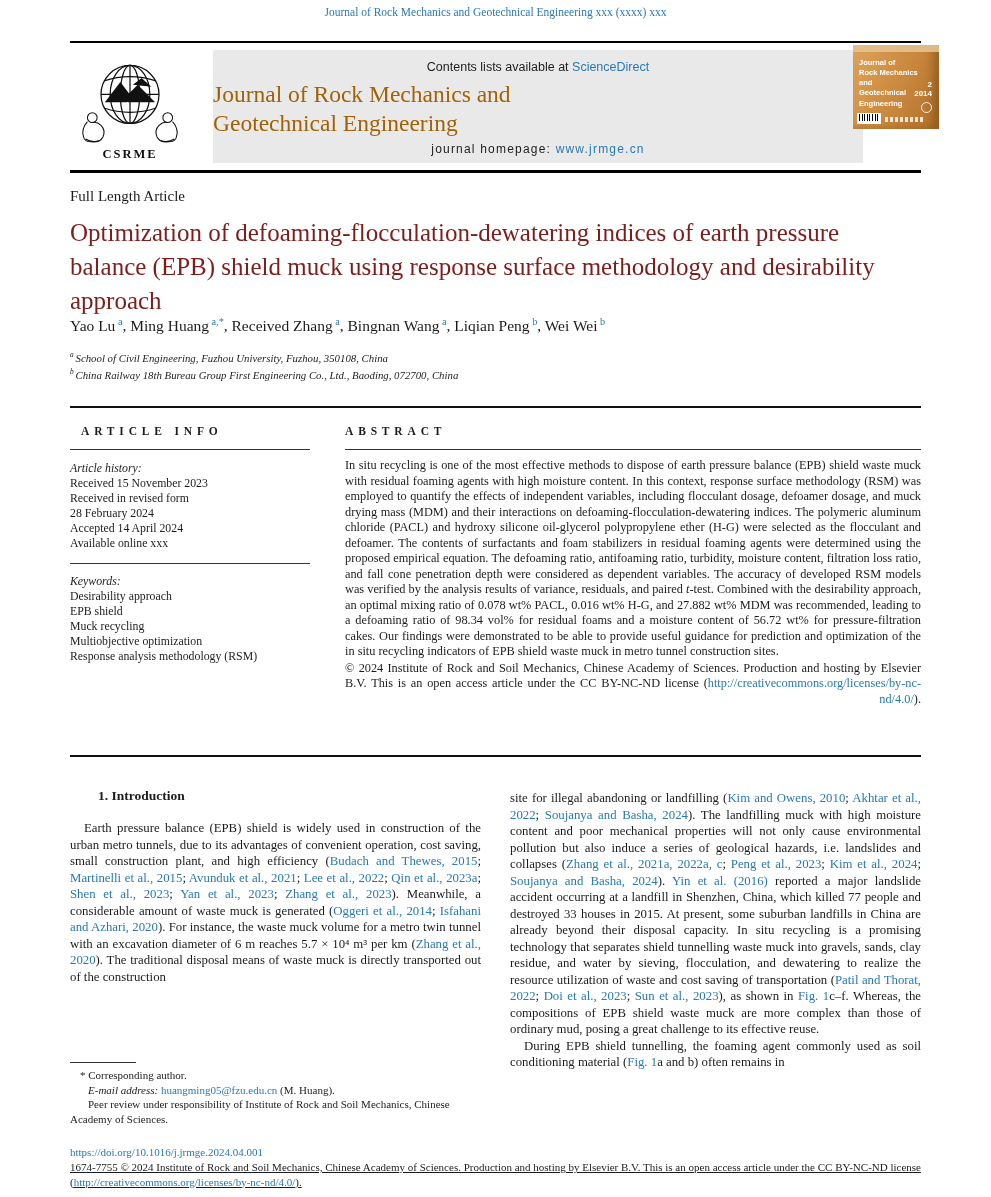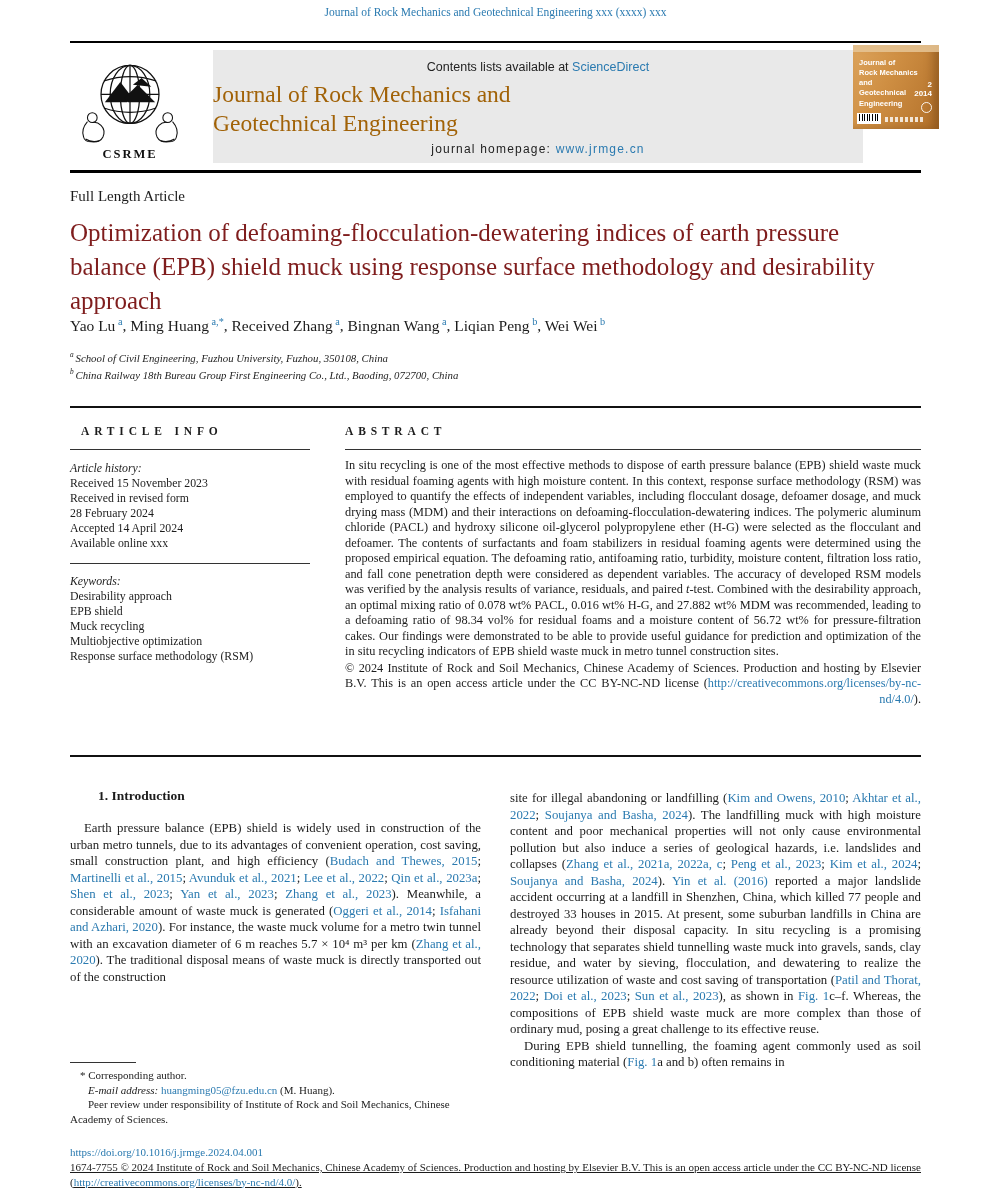--- a/index.html
+++ b/index.html
@@ -176,21 +176,21 @@
     <div>Accepted 14 April 2024</div>
     <div>Available online xxx</div>
   </div>
   <div class="abs rule-kw"></div>
   <div class="abs kw-col">
     <div class="info-label">Keywords:</div>
     <div>Desirability approach</div>
     <div>EPB shield</div>
     <div>Muck recycling</div>
     <div>Multiobjective optimization</div>
-    <div>Response surface methodology (RSM)</div>
+    <div>Response analysis methodology (RSM)</div>
   </div>
 
   <div class="abs abs-head">ABSTRACT</div>
   <div class="abs rule-abs"></div>
   <div class="abs abs-col">
     <div><span>In situ recycling is one of the most effective methods to dispose of earth pressure balance (EPB) shield waste muck with residual foaming agents with high moisture content. In this context, response surface methodology (RSM) was employed to quantify the effects of independent variables, including flocculant dosage, defoamer dosage, and muck drying mass (MDM) and their interactions on defoaming-flocculation-dewatering indices. The polymeric aluminum chloride (PACL) and hydroxy silicone oil-glycerol polypropylene ether (H-G) were selected as the flocculant and defoamer. The contents of surfactants and foam stabilizers in residual foaming agents were determined using the proposed empirical equation. The defoaming ratio, antifoaming ratio, turbidity, moisture content, filtration loss ratio, and fall cone penetration depth were considered as dependent variables. The accuracy of developed RSM models was verified by the analysis results of variance, residuals, and paired </span><span class="seg-i">t</span><span>-test. Combined with the desirability approach, an optimal mixing ratio of 0.078 wt% PACL, 0.016 wt% H-G, and 27.882 wt% MDM was recommended, leading to a defoaming ratio of 98.34 vol% for residual foams and a moisture content of 56.72 wt% for pressure-filtration cakes. Our findings were demonstrated to be able to provide useful guidance for prediction and optimization of the in situ recycling indicators of EPB shield waste muck in metro tunnel construction sites.</span></div>
     <div class="abs-copyright"><span>© 2024 Institute of Rock and Soil Mechanics, Chinese Academy of Sciences. Production and hosting by Elsevier B.V. This is an open access article under the CC BY-NC-ND license (</span><span class="seg-link">http://creativecommons.org/licenses/by-nc-nd/4.0/</span><span>).</span></div>
   </div>
 
   <div class="abs rule-endabs"></div>

